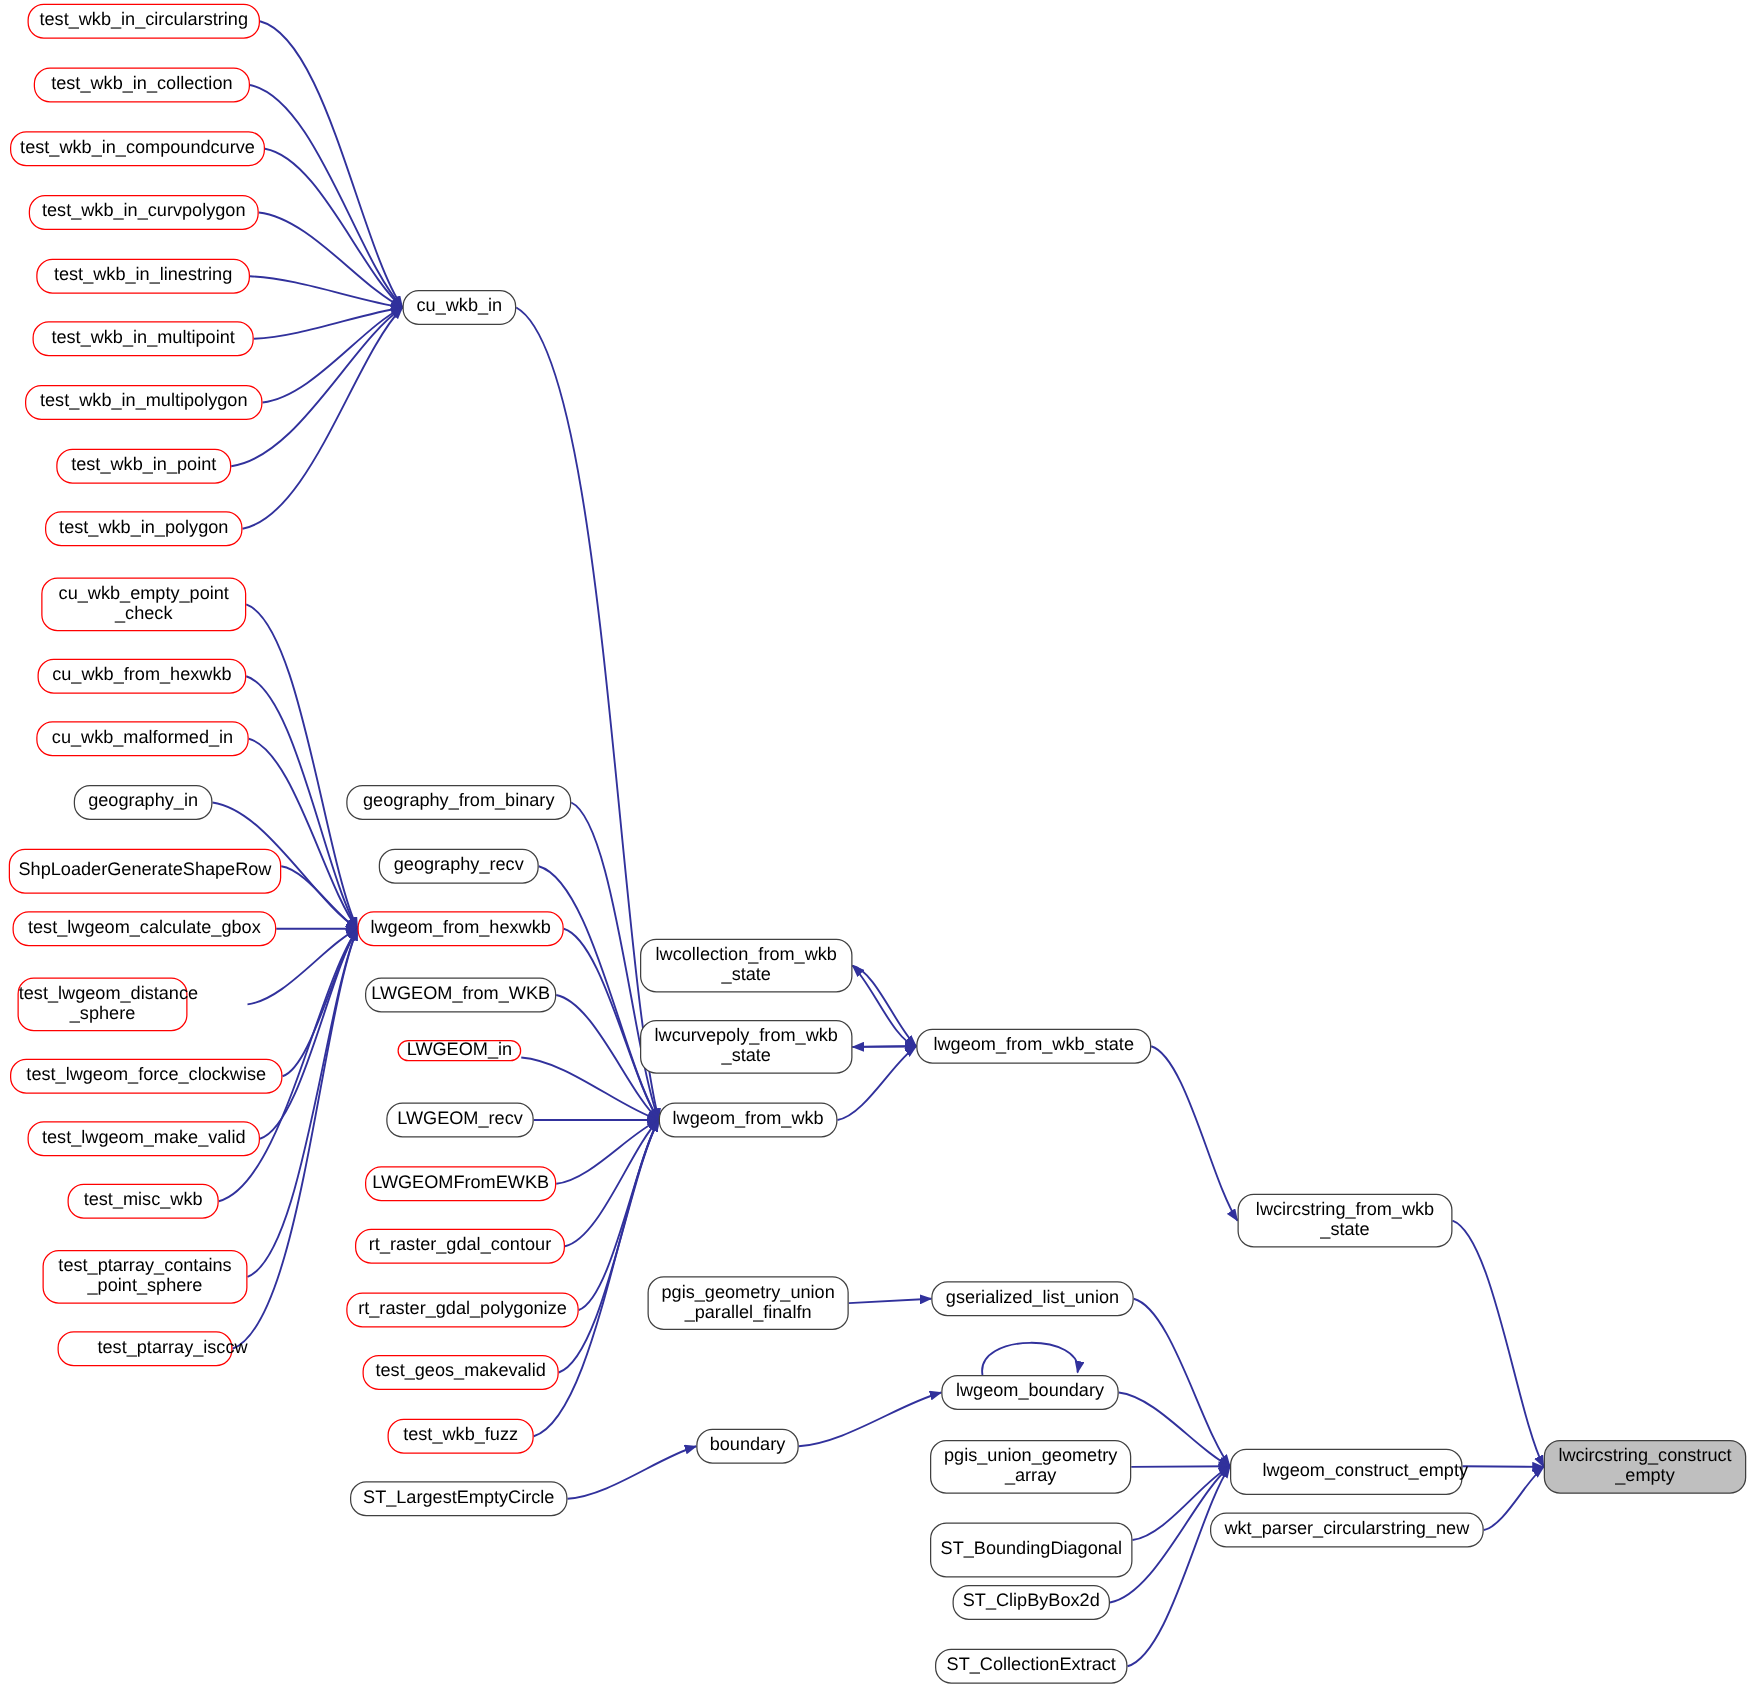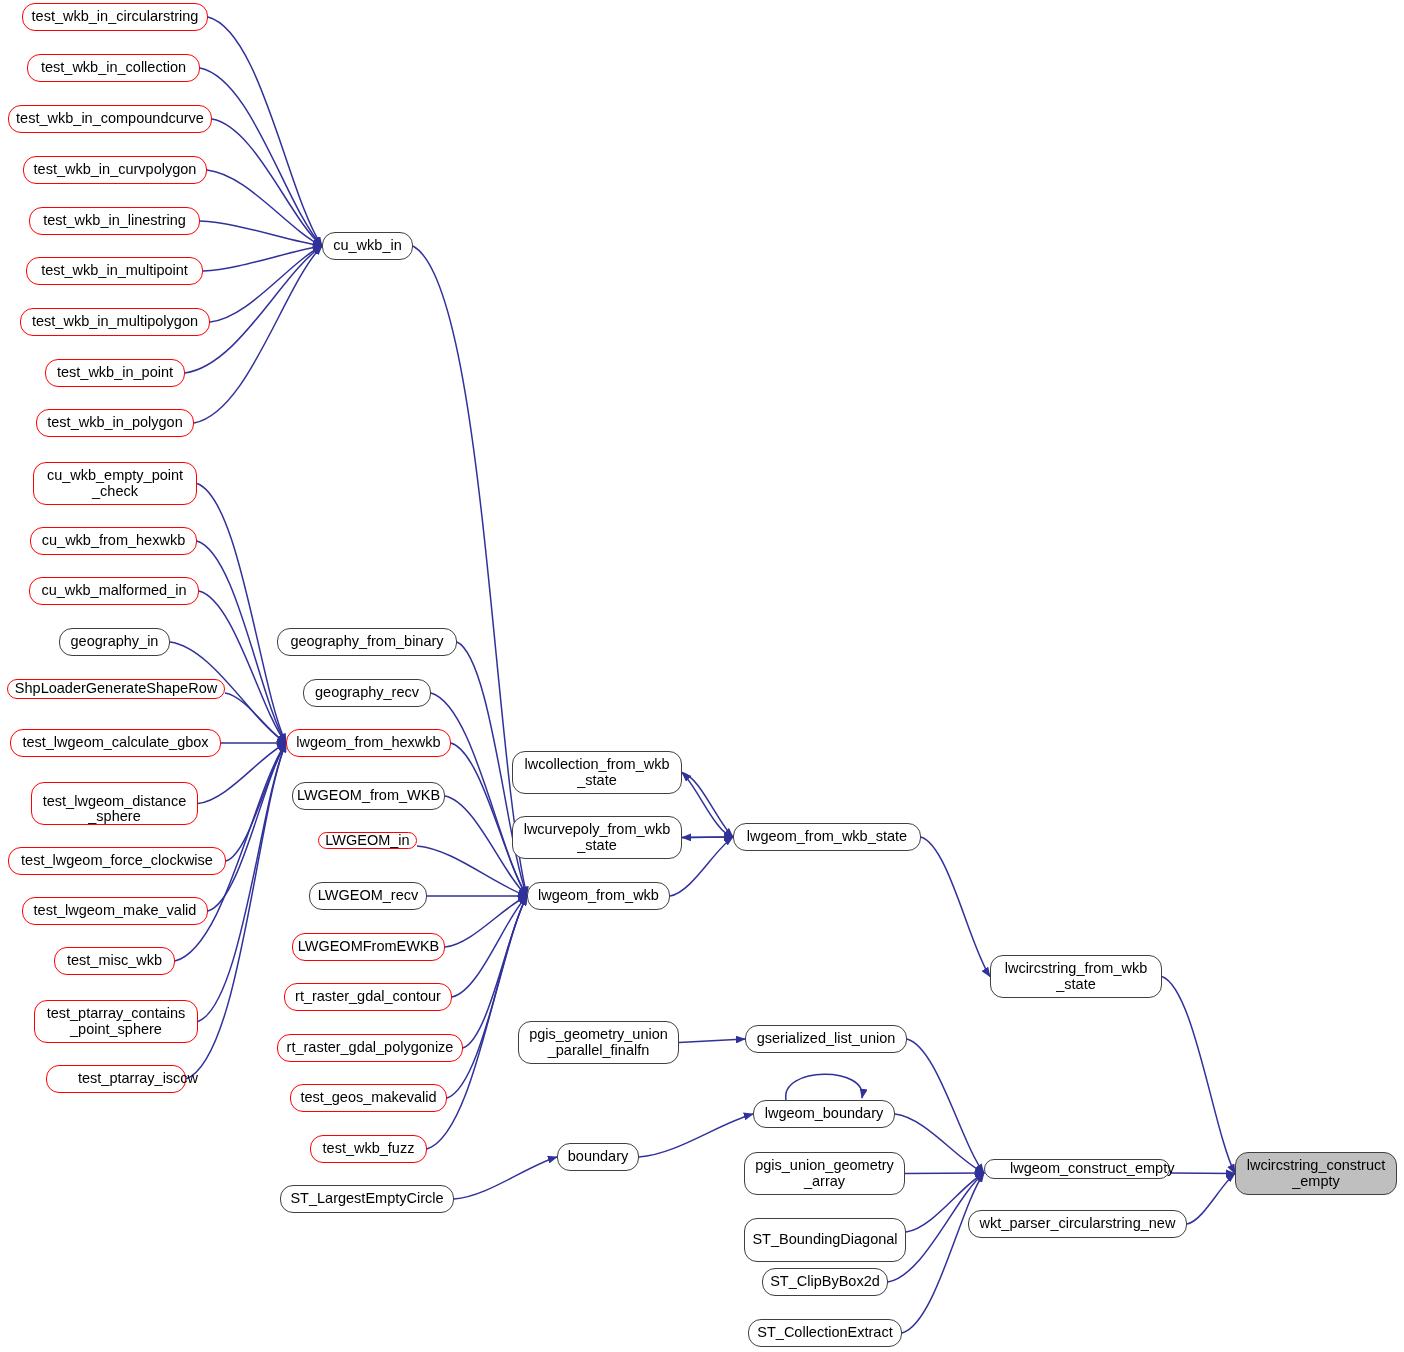--- a/index.html
+++ b/index.html
@@ -86,23 +86,23 @@
       <div class="nodebox red" style="left: 29px; top: 207px; width: 171px; height: 28px;"><span class="lbl">test_wkb_in_linestring</span></div>
       <div class="nodebox red" style="left: 26px; top: 257px; width: 177px; height: 28px;"><span class="lbl">test_wkb_in_multipoint</span></div>
       <div class="nodebox red" style="left: 20px; top: 308px; width: 190px; height: 28px;"><span class="lbl">test_wkb_in_multipolygon</span></div>
       <div class="nodebox red" style="left: 45px; top: 359px; width: 140px; height: 28px;"><span class="lbl">test_wkb_in_point</span></div>
       <div class="nodebox red" style="left: 36px; top: 409px; width: 158px; height: 28px;"><span class="lbl">test_wkb_in_polygon</span></div>
       <div class="nodebox red" style="left: 33px; top: 462px; width: 164px; height: 43px;"><span class="lbl">cu_wkb_empty_point
 _check</span></div>
       <div class="nodebox red" style="left: 30px; top: 527px; width: 167px; height: 28px;"><span class="lbl">cu_wkb_from_hexwkb</span></div>
       <div class="nodebox red" style="left: 29px; top: 577px; width: 170px; height: 28px;"><span class="lbl">cu_wkb_malformed_in</span></div>
       <div class="nodebox dark" style="left: 59px; top: 628px; width: 111px; height: 28px;"><span class="lbl">geography_in</span></div>
-      <div class="nodebox red" style="left: 7px; top: 679px; width: 218px; height: 20px;"><span class="lbl">ShpLoaderGenerateShapeRow</span></div>
+      <div class="nodebox red" style="left: 7px; top: 679px; width: 218px; height: 36px;"><span class="lbl">ShpLoaderGenerateShapeRow</span></div>
       <div class="nodebox red" style="left: 10px; top: 729px; width: 211px; height: 28px;"><span class="lbl">test_lwgeom_calculate_gbox</span></div>
-      <div class="nodebox red" style="left: 31px; top: 782px; width: 167px; height: 43px; align-items: flex-end;"><span class="lbl">test_lwgeom_distance
+      <div class="nodebox red" style="left: 14px; top: 782px; width: 136px; height: 43px;"><span class="lbl">test_lwgeom_distance
 _sphere</span></div>
       <div class="nodebox red" style="left: 8px; top: 847px; width: 218px; height: 28px;"><span class="lbl">test_lwgeom_force_clockwise</span></div>
       <div class="nodebox red" style="left: 22px; top: 897px; width: 186px; height: 28px;"><span class="lbl">test_lwgeom_make_valid</span></div>
       <div class="nodebox red" style="left: 54px; top: 947px; width: 121px; height: 28px;"><span class="lbl">test_misc_wkb</span></div>
       <div class="nodebox red" style="left: 34px; top: 1000px; width: 164px; height: 43px;"><span class="lbl">test_ptarray_contains
 _point_sphere</span></div>
       <div class="nodebox red" style="left: 46px; top: 1065px; width: 140px; height: 28px; padding-left: 31px;"><span class="lbl">test_ptarray_isccw</span></div>
       <div class="nodebox dark" style="left: 277px; top: 628px; width: 180px; height: 28px;"><span class="lbl">geography_from_binary</span></div>
       <div class="nodebox dark" style="left: 303px; top: 679px; width: 128px; height: 28px;"><span class="lbl">geography_recv</span></div>
       <div class="nodebox red" style="left: 286px; top: 729px; width: 165px; height: 28px;"><span class="lbl">lwgeom_from_hexwkb</span></div>
@@ -127,18 +127,18 @@
       <div class="nodebox dark" style="left: 733px; top: 823px; width: 188px; height: 28px;"><span class="lbl">lwgeom_from_wkb_state</span></div>
       <div class="nodebox dark" style="left: 745px; top: 1025px; width: 162px; height: 28px;"><span class="lbl">gserialized_list_union</span></div>
       <div class="nodebox dark" style="left: 753px; top: 1100px; width: 142px; height: 28px;"><span class="lbl">lwgeom_boundary</span></div>
       <div class="nodebox dark" style="left: 744px; top: 1152px; width: 161px; height: 43px;"><span class="lbl">pgis_union_geometry
 _array</span></div>
       <div class="nodebox dark" style="left: 744px; top: 1218px; width: 162px; height: 44px;"><span class="lbl">ST_BoundingDiagonal</span></div>
       <div class="nodebox dark" style="left: 762px; top: 1268px; width: 126px; height: 28px;"><span class="lbl">ST_ClipByBox2d</span></div>
       <div class="nodebox dark" style="left: 748px; top: 1319px; width: 154px; height: 28px;"><span class="lbl">ST_CollectionExtract</span></div>
       <div class="nodebox dark" style="left: 990px; top: 955px; width: 172px; height: 43px;"><span class="lbl">lwcircstring_from_wkb
 _state</span></div>
-      <div class="nodebox dark" style="left: 984px; top: 1159px; width: 186px; height: 20px; padding-left: 25px;"><span class="lbl">lwgeom_construct_empty</span></div>
+      <div class="nodebox dark" style="left: 984px; top: 1159px; width: 186px; height: 37px; padding-left: 25px;"><span class="lbl">lwgeom_construct_empty</span></div>
       <div class="nodebox dark" style="left: 968px; top: 1210px; width: 219px; height: 28px;"><span class="lbl">wkt_parser_circularstring_new</span></div>
       <div class="nodebox hl" style="left: 1235px; top: 1152px; width: 162px; height: 43px;"><span class="lbl">lwcircstring_construct
 _empty</span></div>
     </div>
 </div>
 
 </body></html>

